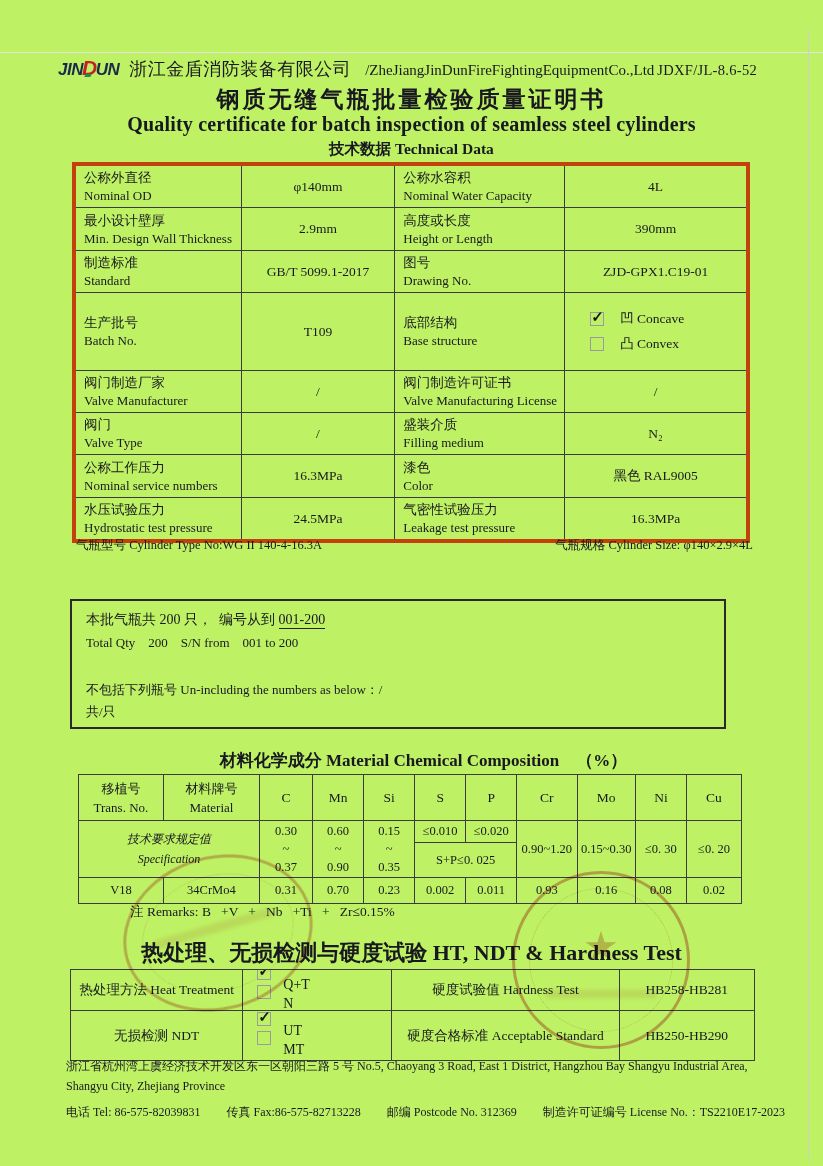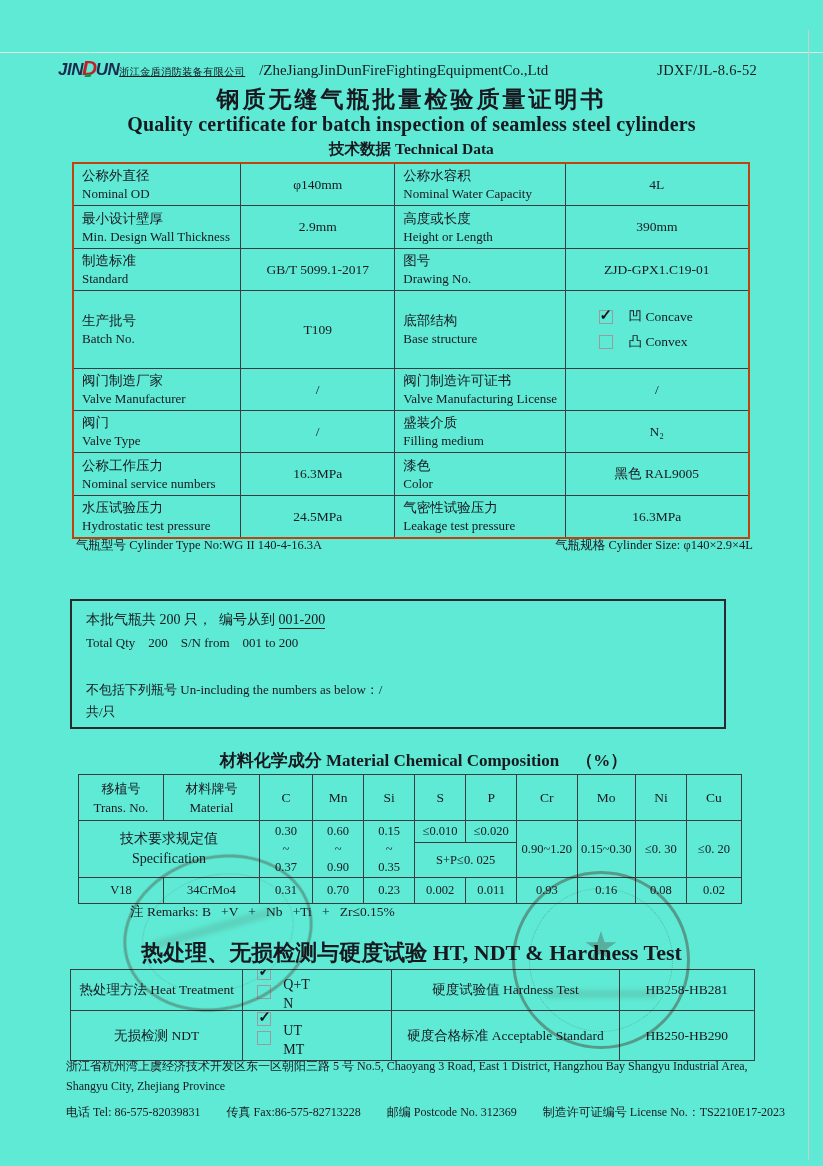--- a/index.html
+++ b/index.html
@@ -1,70 +1,70 @@
 <!DOCTYPE html>
 <html style="--stamp-red: #c9403a; --logo-navy: #1b2b4d; --logo-red: #c32027; --logo-green: #1f8a4c;"><head>
 <meta charset="utf-8">
 <style>
   html,body{margin:0;padding:0;background:#e8eae7;}
   .page{
     position:relative; width:823px; height:1166px; margin:0 auto;
-    background:#5eead4; overflow:hidden;
+    background:#bef264; overflow:hidden;
     font-family:"Liberation Serif", serif; color:#181820;
   }
   .scan-top{position:absolute;left:0;top:52px;width:100%;height:1px;background:#e1e4e0;}
   .scan-right{position:absolute;right:14px;top:30px;width:1px;height:1130px;background:#ccd0cb;}
 
   
   .hdr{position:absolute;left:58px;right:66px;top:56px;height:28px;display:flex;align-items:baseline;}
   .logo{font-family:"Liberation Sans",sans-serif;font-style:italic;font-weight:bold;letter-spacing:-.5px;white-space:nowrap;}
   .lg-jin,.lg-un{font-size:17px;color:var(--logo-navy,#1b2b4d);}
   .lg-d{font-size:21px;color:var(--logo-red,#c32027);position:relative;margin:0 -1px;}
   .lg-d::after{content:"";position:absolute;left:3px;bottom:2px;width:6px;height:3px;background:var(--logo-green,#1f8a4c);transform:skewX(-25deg);}
-  .co-cn{font-size:10px;letter-spacing:.5px;text-decoration:underline;}
+  .co-cn{font-size:18px;margin-left:10px;letter-spacing:.5px;}
   .co-en{font-size:15px;margin-left:14px;}
   .docno{margin-left:auto;font-size:14.5px;letter-spacing:.3px;}
 
   .t-cn{position:absolute;top:84px;left:0;width:100%;text-align:center;margin:0;font-size:23px;font-weight:bold;letter-spacing:3px;}
   .t-en{position:absolute;top:113px;left:0;width:100%;text-align:center;margin:0;font-size:20px;font-weight:bold;letter-spacing:.2px;}
   .t-tech{position:absolute;top:139px;left:0;width:100%;text-align:center;margin:0;font-size:15.5px;font-weight:bold;}
 
   table{border-collapse:collapse;table-layout:fixed;}
   td{border:1px solid #3b3b40;vertical-align:middle;overflow:hidden;}
 
   
-  .tech{position:absolute;left:72px;top:162px;width:678px;border:2px solid #c2410c;}
+  .tech{position:absolute;left:72px;top:162px;width:678px;border:4px solid #c2410c;}
   .tech td.lbl{padding:2px 4px 2px 8px;}
   .tech td.lbl .cn{font-size:13.5px;line-height:19px;}
   .tech td.lbl .en{font-size:13px;line-height:18px;}
   .tech td.val{text-align:center;font-size:13.5px;}
 
   .cb{display:inline-block;width:12px;height:12px;border:1px solid #9a9aa0;background:transparent;position:relative;flex:none;}
   .cb.checked::after{content:"\2713";position:absolute;left:0px;top:-5px;font-size:15px;font-weight:bold;color:#15151c;}
-  .opt{display:flex;align-items:center;padding-left:24px;margin:7px 8px;}
+  .opt{display:flex;align-items:center;padding-left:24px;margin:7px 0;}
   .opt .olab{font-size:13.5px;margin-left:16px;}
 
   
   .typeline{position:absolute;left:76px;right:70px;top:537px;display:flex;justify-content:space-between;font-size:12.5px;}
 
   .serial-h{position:absolute;top:558px;left:0;width:100%;text-align:center;margin:0;font-size:17px;font-weight:bold;letter-spacing:1px;}
   .serial-box{position:absolute;left:70px;top:599px;width:624px;height:106px;border:2px solid #2a2a2e;padding:10px 14px;background:transparent;}
   .sline1{font-size:14px;}
   .sline1 .rng{border-bottom:1px solid #222;padding-bottom:1px;}
   .sline2{font-size:13px;margin-top:6px;}
   .sline3{font-size:13px;margin-top:30px;}
   .sline4{font-size:13px;margin-top:4px;}
   .pre{white-space:pre;}
 
   .chem-h{position:absolute;top:737px;left:0;width:100%;text-align:center;margin:12px;font-size:17px;font-weight:bold;}
   .chem{position:absolute;left:78px;top:774px;width:664px;border:1.5px solid #26262b;}
   .chem td{text-align:center;font-size:12.5px;}
   .chem .hd2 div{line-height:19px;font-size:13px;}
   .chem .el{font-size:13.5px;}
-  .chem .spec-lbl div{line-height:20px;font-size:14px;}
+  .chem .spec-lbl div{line-height:20px;font-size:12px;font-style:italic;}
   .chem .stack div{line-height:18px;font-size:12.5px;}
   .chem .mid{font-size:12.5px;}
   .remarks{position:absolute;left:82px;top:903px;font-size:13.5px;margin-left:48px;}
 
   .ht-h{position:absolute;top:938px;left:0;width:100%;text-align:center;margin:0;font-size:22px;font-weight:bold;}
   .ht{position:absolute;left:70px;top:969px;width:685px;border:1.5px solid #26262b;}
   .ht td{text-align:center;font-size:13.5px;}
   .ht .optcell{text-align:left;padding-left:14px;}
   .opt2{display:inline-flex;align-items:center;margin-right:30px;}
   .opt2 .cb{transform:translateY(-6px);}

